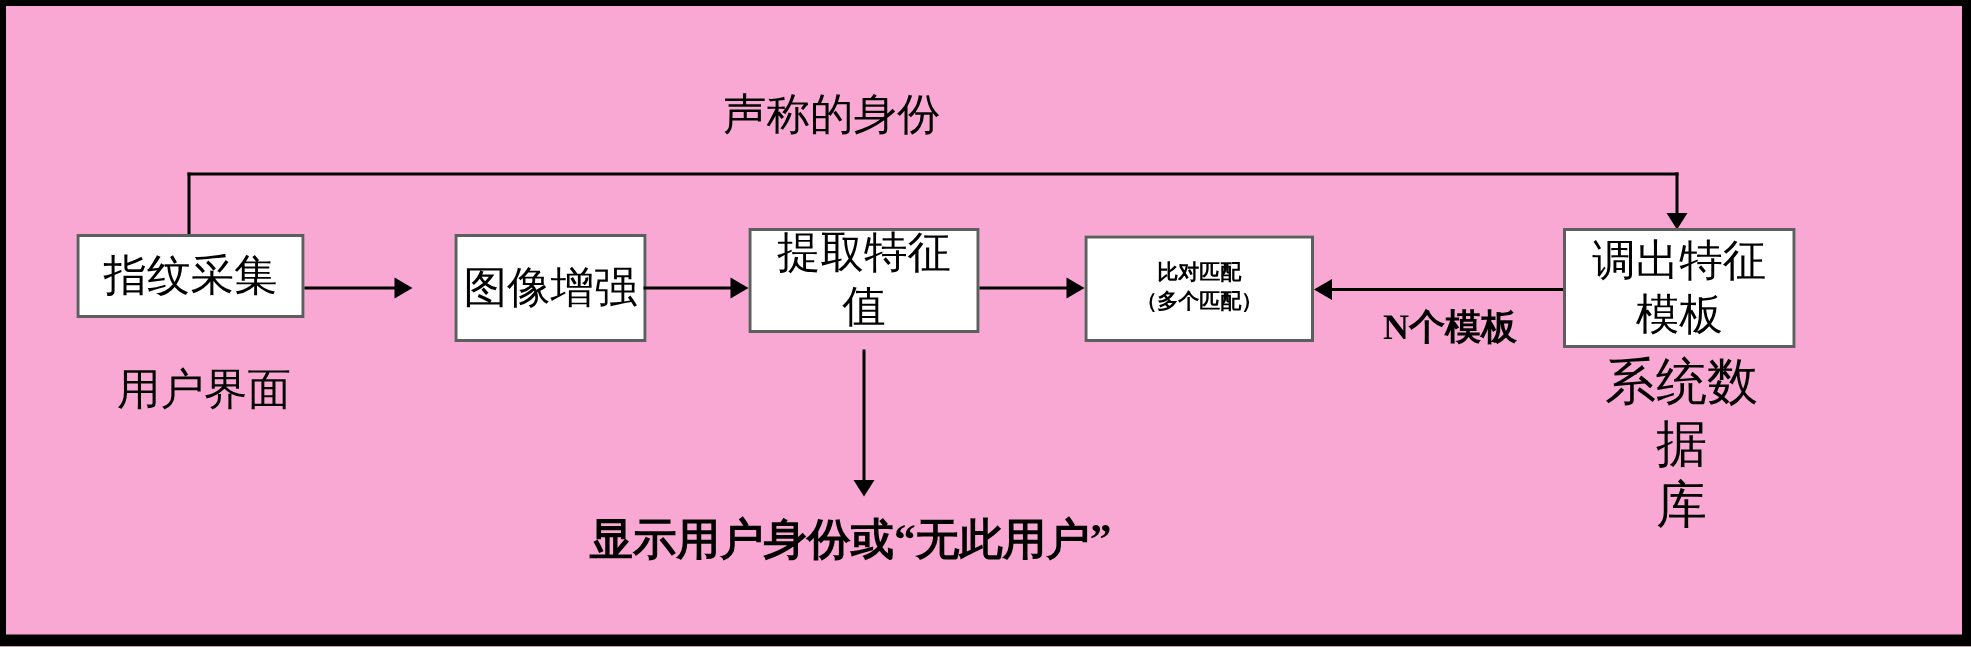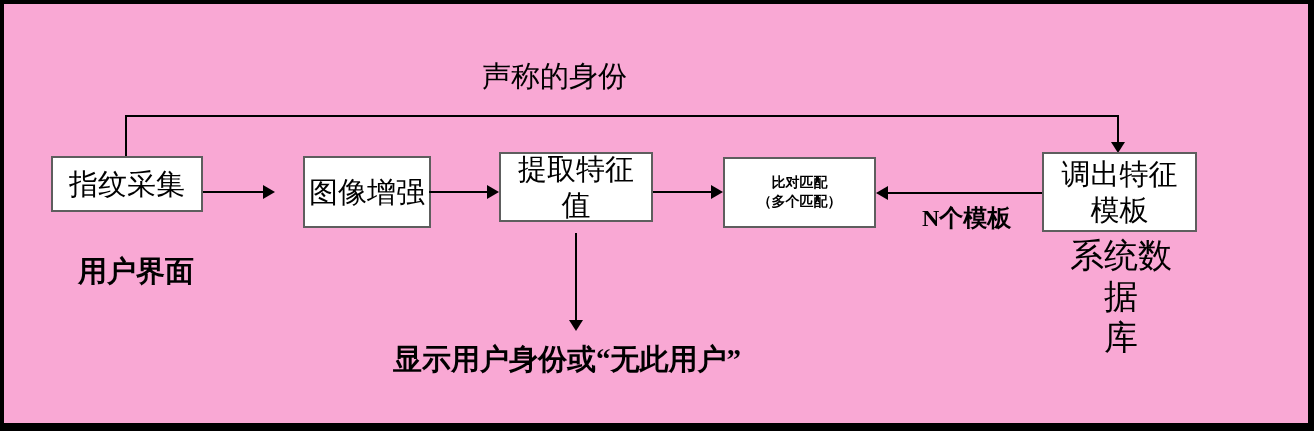--- a/index.html
+++ b/index.html
@@ -66,21 +66,21 @@
     border-right: 12px solid #000000; }
 
   
   #a5-line { left: 571px; top: 229px; width: 2px; height: 88px; }
   #a5-head { left: 565px; top: 316px; position: absolute; width: 0; height: 0;
     border-left: 7px solid transparent; border-right: 7px solid transparent;
     border-top: 11px solid #000000; }
 
   .diagram-text { position: absolute; white-space: pre-line; }
   #top-label        { left: 478px; top: 53px;  font-size: 29px; }
-  #caption-ui       { left: 74px;  top: 248px; font-size: 29px; font-weight: bold; }
+  #caption-ui       { left: 74px;  top: 236px; font-size: 29px; font-weight: normal; }
   #label-n-templates{ left: 918px; top: 198px; font-size: 24px; font-weight: bold; }
   #caption-db       { left: 1051px; top: 232px; width: 132px; text-align: center;
                       font-size: 34px; line-height: 1.2; }
   #output-text      { left: 389px; top: 336px; font-size: 29px; font-weight: bold; }
 </style>
 </head>
 <body>
 
 <div id="frame">
 

